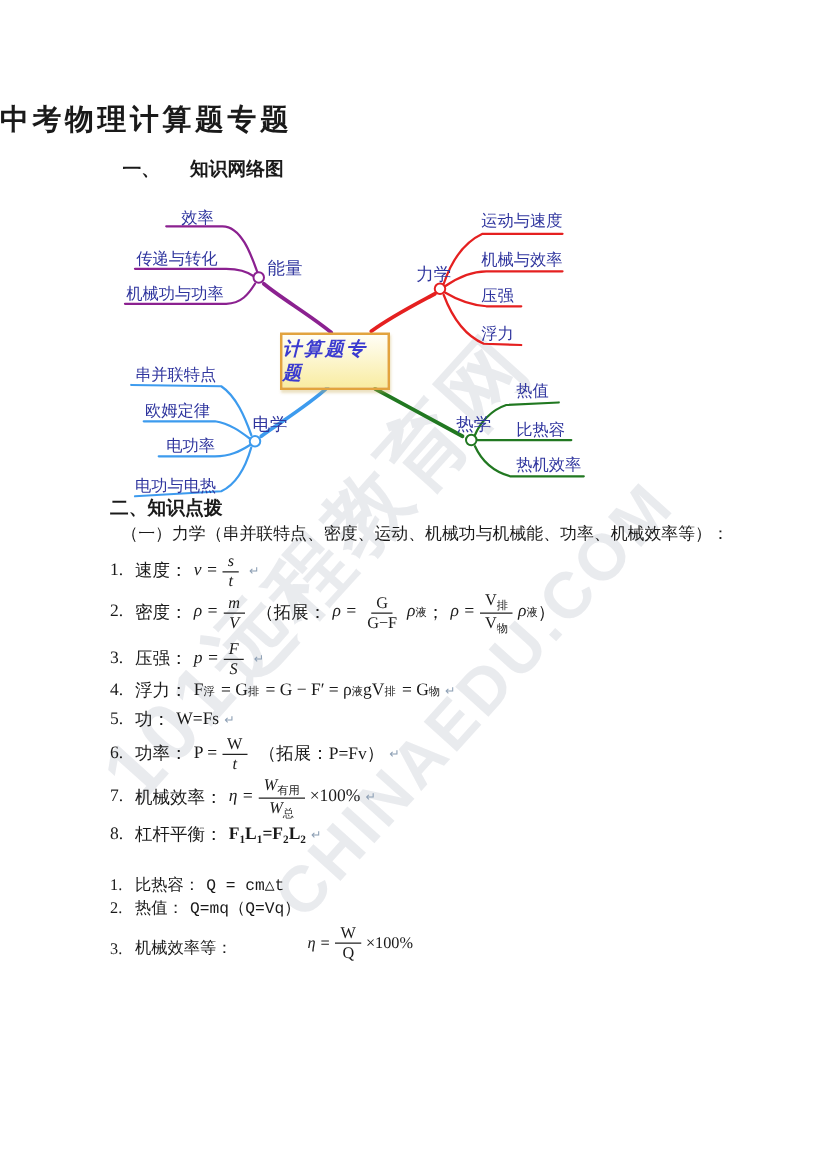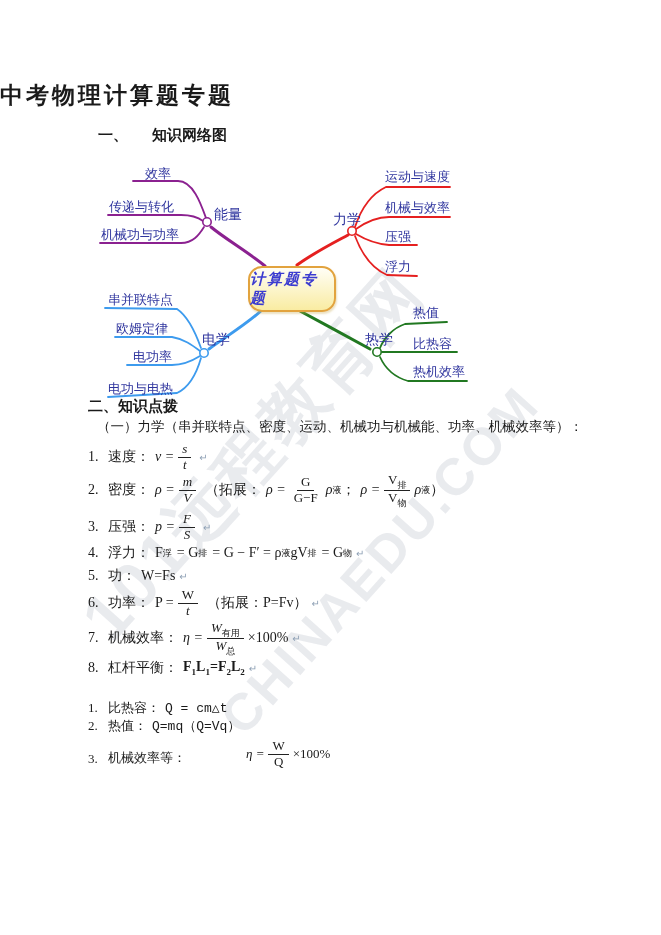--- a/index.html
+++ b/index.html
@@ -30,22 +30,22 @@
   .sub-line{stroke-width:1.8;}
   .st-energy{stroke:var(--mm-energy);}
   .st-mechanics{stroke:var(--mm-mechanics);}
   .st-electricity{stroke:var(--mm-electricity);}
   .st-heat{stroke:var(--mm-heat);}
   .junction{fill:#fff;stroke-width:1.6;}
   .mm-lbl,.mm-node{position:absolute;font-family:"Liberation Sans",sans-serif;
                    font-weight:normal;color:var(--mm-label);white-space:nowrap;}
   .mm-lbl{font-size:13px;}
   .mm-node{font-size:14px;}
-  .center-box{position:absolute;left:248px;top:266px;width:84px;height:42px;
-              border:2px solid var(--mm-box_border);border-radius:14px;
+  .center-box{position:absolute;left:224px;top:266px;width:84px;height:42px;
+              border:2px solid var(--mm-box_border);border-radius:0;
               background:linear-gradient(180deg,#fffef6 0%,var(--mm-box_fill) 100%);
               display:flex;align-items:center;justify-content:flex-end;
               box-shadow:1px 2px 2px rgba(200,170,80,.35);}
   .center-box span{color:var(--mm-center_text);font-size:15px;font-weight:bold;
                    font-style:italic;letter-spacing:2px;font-family:"Liberation Serif",serif;}
 
   
   .subhead{position:absolute;left:97px;font-size:13.5px;white-space:nowrap;}
   .subhead b{font-size:14px;}
   #mech-heading{top:418px;}

